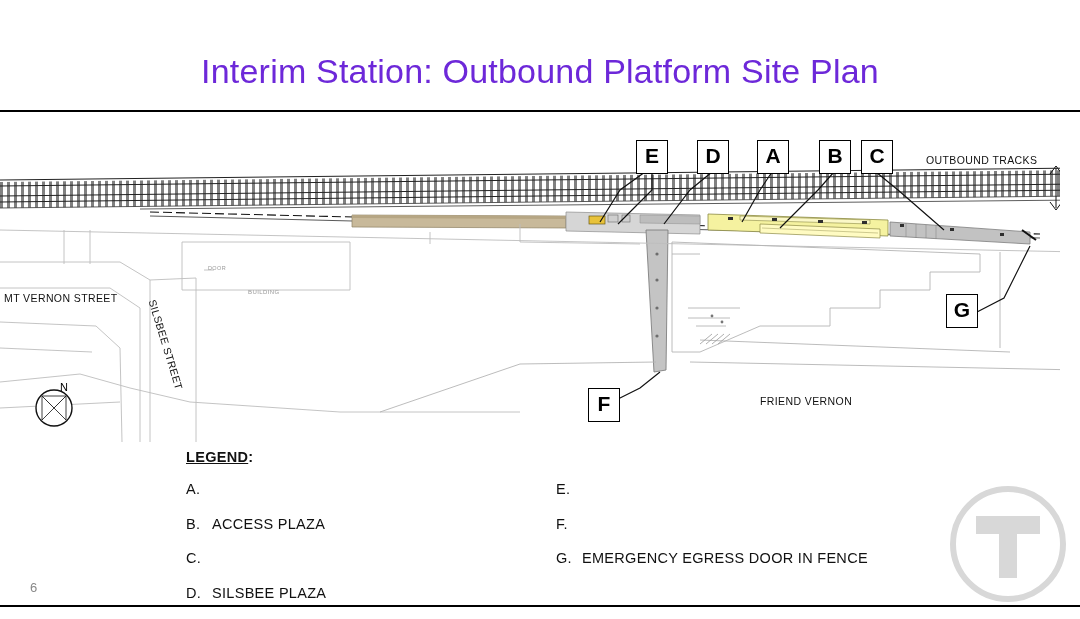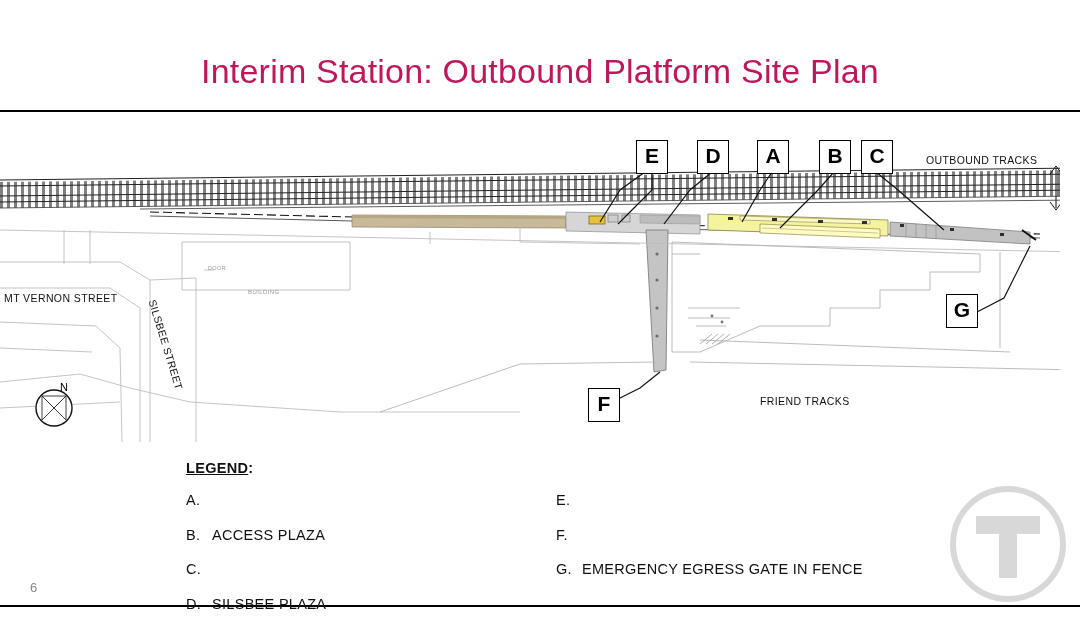--- a/index.html
+++ b/index.html
@@ -12,21 +12,21 @@
   }
   .slide{position:absolute;inset:0;}
 
   
   .title-area{
     position:absolute;left:0;top:0;width:1080px;height:110px;
   }
   .title-text{
     position:absolute;left:0;top:52px;width:1080px;
     text-align:center;
-    font-size:34px;color:#be185d;letter-spacing:0.2px;
+    font-size:34px;color:#6d28d9;letter-spacing:0.2px;
   }
   .title-rule{
     position:absolute;left:0;top:110px;width:1080px;height:2px;background:#000;
   }
   .bottom-rule{
     position:absolute;left:0;top:605px;width:1080px;height:2px;background:#000;
   }
 
   
   .map{
@@ -62,21 +62,21 @@
   .vert{
     transform-origin:0 0;
   }
 
   
   .compass{position:absolute;left:26px;top:380px;width:56px;height:56px;z-index:4;}
   .compass-n{position:absolute;left:60px;top:381px;font-size:11px;z-index:4;}
 
   
   .legend{
-    position:absolute;left:186px;top:460px;width:740px;height:160px;
+    position:absolute;left:186px;top:449px;width:740px;height:160px;
   }
   .legend-title{
     font-size:14.5px;font-weight:bold;color:#111;letter-spacing:0.3px;
   }
   .legend-title u{text-decoration:underline;}
   .legend-cols{
     position:absolute;left:0;top:32px;width:740px;
     display:flex;
   }
   .legend-col{width:385px;}
@@ -235,21 +235,21 @@
       <g stroke="#111" stroke-width="1" fill="none">
         <path d="M1056,56 L1056,96"></path>
         <path d="M1050,62 L1056,54 L1062,62"></path>
         <path d="M1050,90 L1056,98 L1062,90"></path>
       </g>
     </svg>
 
     <div class="maplabel" style="left:926px;top:42px;">OUTBOUND TRACKS</div>
     <div class="maplabel" style="left:4px;top:180px;">MT VERNON STREET</div>
     <div class="maplabel vert" style="left:158px;top:186px;transform:rotate(73deg);">SILSBEE STREET</div>
-    <div class="maplabel" style="left:760px;top:283px;">FRIEND TRACKS</div>
+    <div class="maplabel" style="left:760px;top:283px;">FRIEND VERNON</div>
     <div class="maplabel" style="left:248px;top:177px;font-size:6px;color:#999;">BUILDING</div>
     <div class="maplabel" style="left:208px;top:153px;font-size:5.5px;color:#999;">DOOR</div>
   </div>
 
   <svg class="compass" viewBox="0 0 56 56">
     <circle cx="28" cy="28" r="18" fill="#fff" stroke="#111" stroke-width="1.4"></circle>
     <path d="M40,16 L28,28 L16,40 Z" fill="#111"></path>
     <path d="M40,16 L28,28 L40,40 Z" fill="#fff" stroke="#111" stroke-width="0.8"></path>
     <path d="M16,16 L28,28 L16,40 Z" fill="#fff" stroke="#111" stroke-width="0.8"></path>
     <path d="M16,16 L28,28 L40,16 Z" fill="#fff" stroke="#111" stroke-width="0.8"></path>
@@ -305,21 +305,21 @@
       </div>
       <div class="legend-col">
         <div class="legend-row">
           <span class="legend-key">E.</span>
         </div>
         <div class="legend-row">
           <span class="legend-key">F.</span>
         </div>
         <div class="legend-row">
           <span class="legend-key">G.</span>
-          <span class="legend-txt">EMERGENCY EGRESS GATE IN FENCE</span>
+          <span class="legend-txt">EMERGENCY EGRESS DOOR IN FENCE</span>
         </div>
       </div>
     </div>
   </div>
 
   <div class="pagenum">6</div>
 
   <svg class="tlogo" viewBox="0 0 116 116">
     <circle cx="58" cy="58" r="55" fill="none" stroke="#d8d8d8" stroke-width="6"></circle>
     <path d="M26,30 H90 V48 H67 V92 H49 V48 H26 Z" fill="#d8d8d8"></path>

